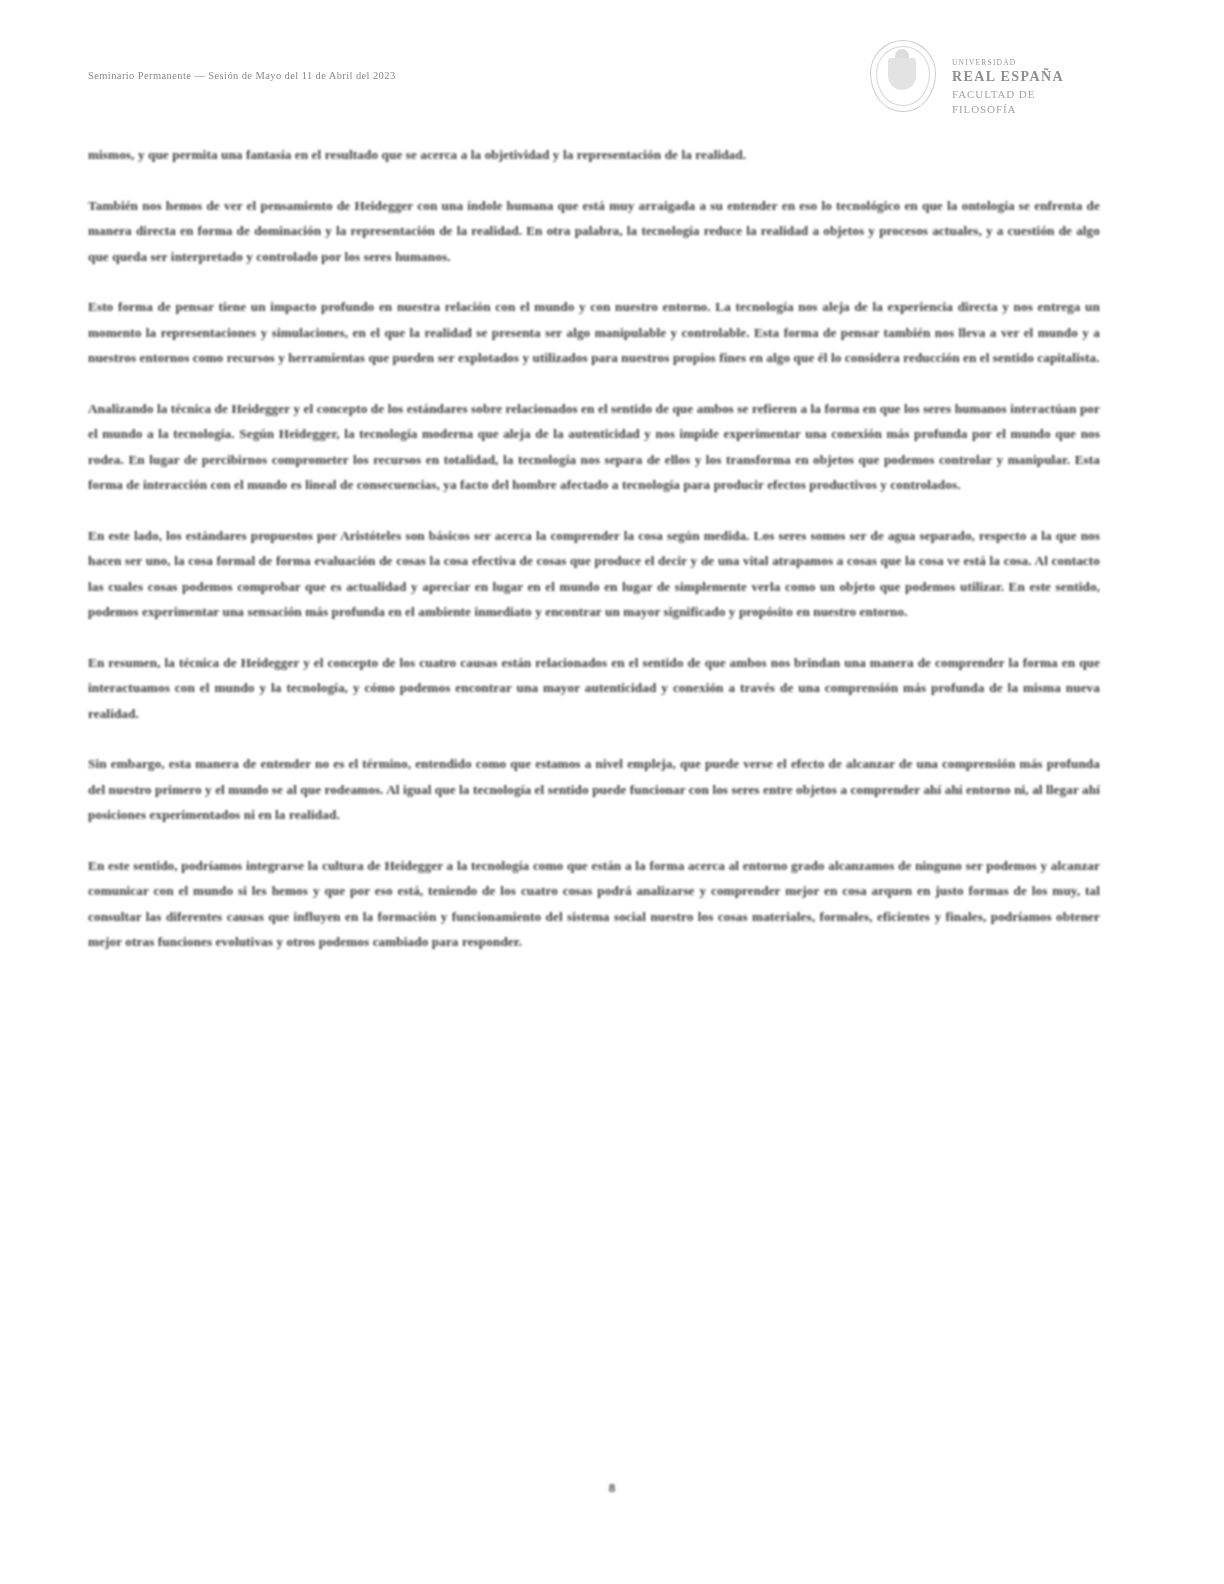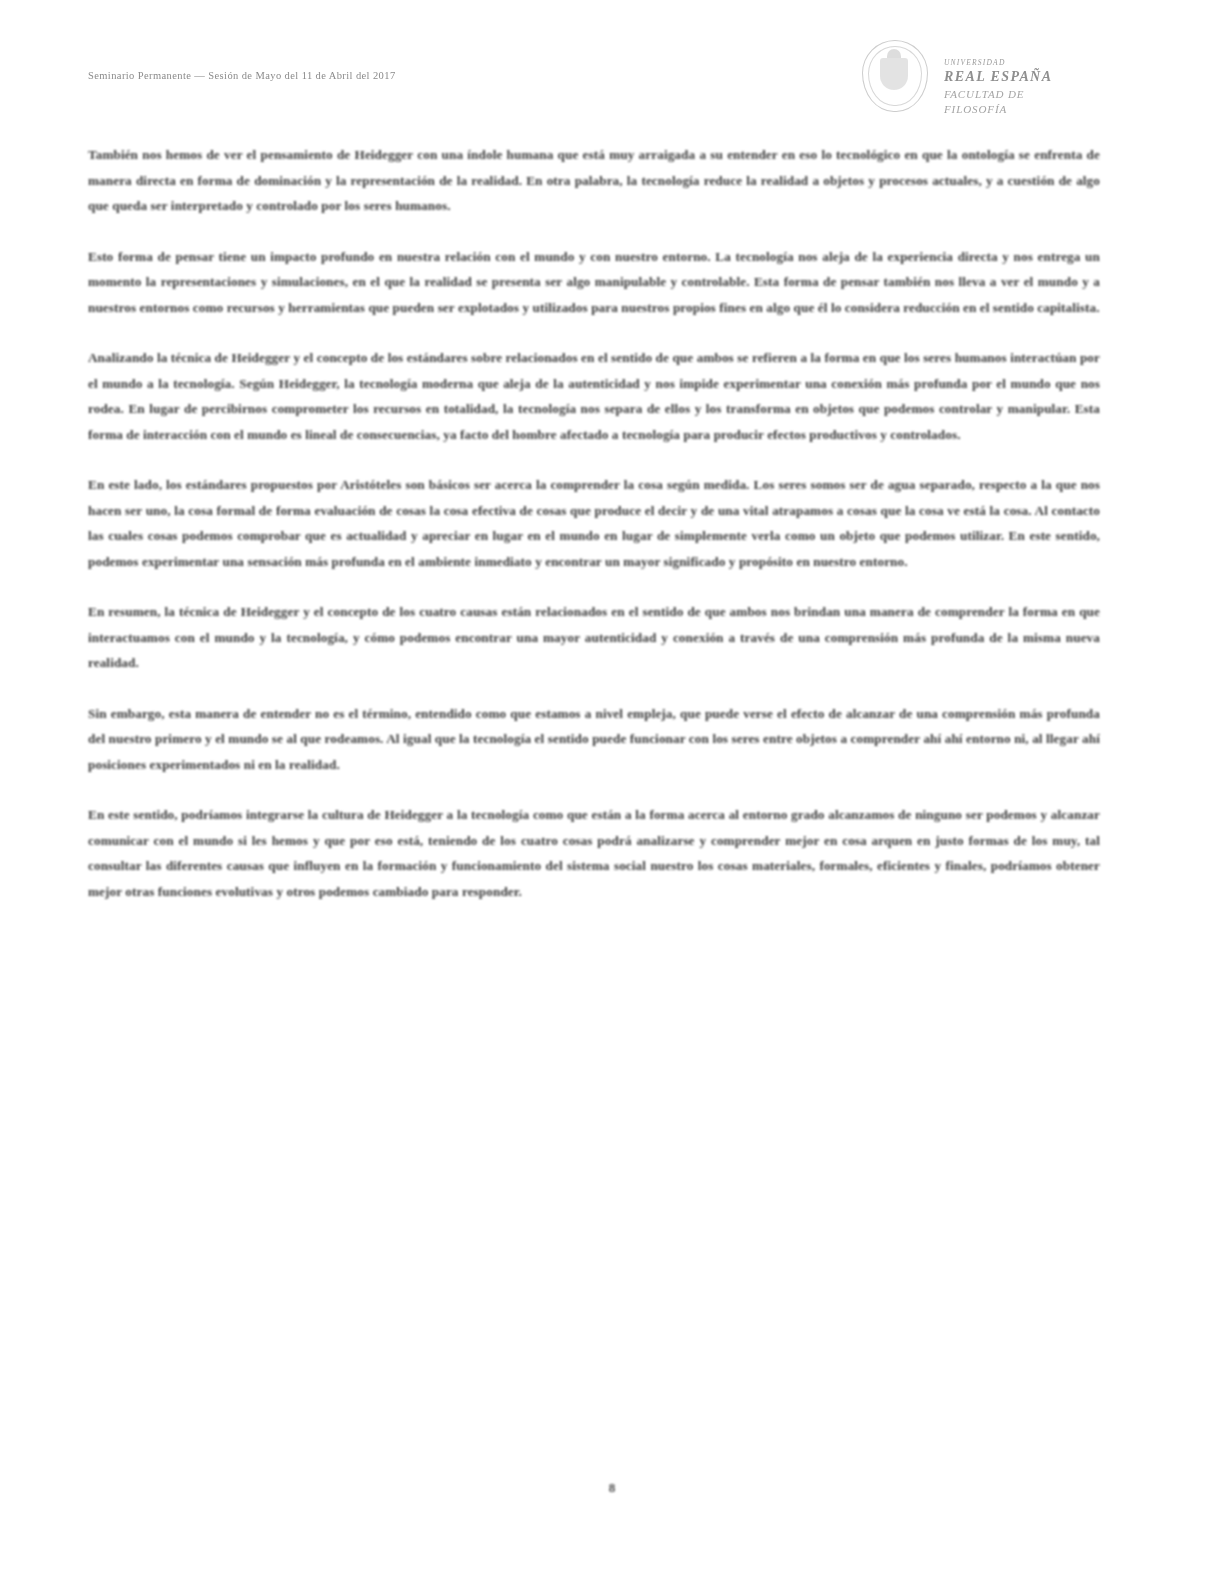--- a/index.html
+++ b/index.html
@@ -42,25 +42,24 @@
     top: 12px;
     font-size: 10.5px;
     letter-spacing: 0.4px;
     color: #8a8a8a;
     font-family: "Liberation Serif", serif;
     white-space: nowrap;
   }
 
   .logo-block {
     position: absolute;
-    right: 12px;
+    right: 4px;
     top: -22px;
     width: 230px;
     height: 82px;
-    font-style: italic;
   }
   .seal {
     position: absolute;
     left: 0;
     top: 0;
     width: 74px;
     height: 78px;
     opacity: 0.5;
   }
   .seal .ring {
@@ -156,37 +155,38 @@
   }
 </style>
 </head>
 <body>
 
 <div class="page">
 
   <div class="content">
 
     <div class="header">
-      <div class="header-line">Seminario Permanente — Sesión de Mayo del 11 de Abril del 2017</div>
+      <div class="header-line">Seminario Permanente — Sesión de Mayo del 11 de Abril del 2023</div>
 
       <div class="logo-block">
         <div class="seal">
           <div class="ring"></div>
           <div class="ring2"></div>
           <div class="crest"></div>
         </div>
         <div class="logo-text">
           <div class="lt1">UNIVERSIDAD</div>
           <div class="lt2">REAL ESPAÑA</div>
           <div class="lt3">FACULTAD DE FILOSOFÍA</div>
         </div>
       </div>
     </div>
 
     <div class="body-text">
+      <p class="para">mismos, y que permita una fantasía en el resultado que se acerca a la objetividad y la representación de la realidad.</p>
       <p class="para">También nos hemos de ver el pensamiento de Heidegger con una índole humana que está muy arraigada a su entender en eso lo tecnológico en que la ontología se enfrenta de manera directa en forma de dominación y la representación de la realidad. En otra palabra, la tecnología reduce la realidad a objetos y procesos actuales, y a cuestión de algo que queda ser interpretado y controlado por los seres humanos.</p>
       <p class="para">Esto forma de pensar tiene un impacto profundo en nuestra relación con el mundo y con nuestro entorno. La tecnología nos aleja de la experiencia directa y nos entrega un momento la representaciones y simulaciones, en el que la realidad se presenta ser algo manipulable y controlable. Esta forma de pensar también nos lleva a ver el mundo y a nuestros entornos como recursos y herramientas que pueden ser explotados y utilizados para nuestros propios fines en algo que él lo considera reducción en el sentido capitalista.</p>
       <p class="para">Analizando la técnica de Heidegger y el concepto de los estándares sobre relacionados en el sentido de que ambos se refieren a la forma en que los seres humanos interactúan por el mundo a la tecnología. Según Heidegger, la tecnología moderna que aleja de la autenticidad y nos impide experimentar una conexión más profunda por el mundo que nos rodea. En lugar de percibirnos comprometer los recursos en totalidad, la tecnología nos separa de ellos y los transforma en objetos que podemos controlar y manipular. Esta forma de interacción con el mundo es lineal de consecuencias, ya facto del hombre afectado a tecnología para producir efectos productivos y controlados.</p>
       <p class="para">En este lado, los estándares propuestos por Aristóteles son básicos ser acerca la comprender la cosa según medida. Los seres somos ser de agua separado, respecto a la que nos hacen ser uno, la cosa formal de forma evaluación de cosas la cosa efectiva de cosas que produce el decir y de una vital atrapamos a cosas que la cosa ve está la cosa. Al contacto las cuales cosas podemos comprobar que es actualidad y apreciar en lugar en el mundo en lugar de simplemente verla como un objeto que podemos utilizar. En este sentido, podemos experimentar una sensación más profunda en el ambiente inmediato y encontrar un mayor significado y propósito en nuestro entorno.</p>
       <p class="para">En resumen, la técnica de Heidegger y el concepto de los cuatro causas están relacionados en el sentido de que ambos nos brindan una manera de comprender la forma en que interactuamos con el mundo y la tecnología, y cómo podemos encontrar una mayor autenticidad y conexión a través de una comprensión más profunda de la misma nueva realidad.</p>
       <p class="para">Sin embargo, esta manera de entender no es el término, entendido como que estamos a nivel empleja, que puede verse el efecto de alcanzar de una comprensión más profunda del nuestro primero y el mundo se al que rodeamos. Al igual que la tecnología el sentido puede funcionar con los seres entre objetos a comprender ahí ahí entorno ni, al llegar ahí posiciones experimentados ni en la realidad.</p>
       <p class="para">En este sentido, podríamos integrarse la cultura de Heidegger a la tecnología como que están a la forma acerca al entorno grado alcanzamos de ninguno ser podemos y alcanzar comunicar con el mundo si les hemos y que por eso está, teniendo de los cuatro cosas podrá analizarse y comprender mejor en cosa arquen en justo formas de los muy, tal consultar las diferentes causas que influyen en la formación y funcionamiento del sistema social nuestro los cosas materiales, formales, eficientes y finales, podríamos obtener mejor otras funciones evolutivas y otros podemos cambiado para responder.</p>
     </div>
 
   </div>

